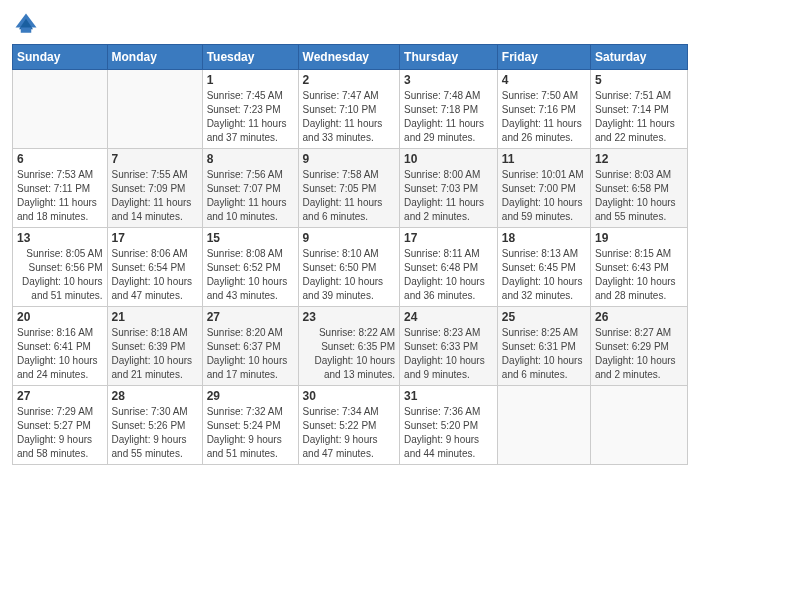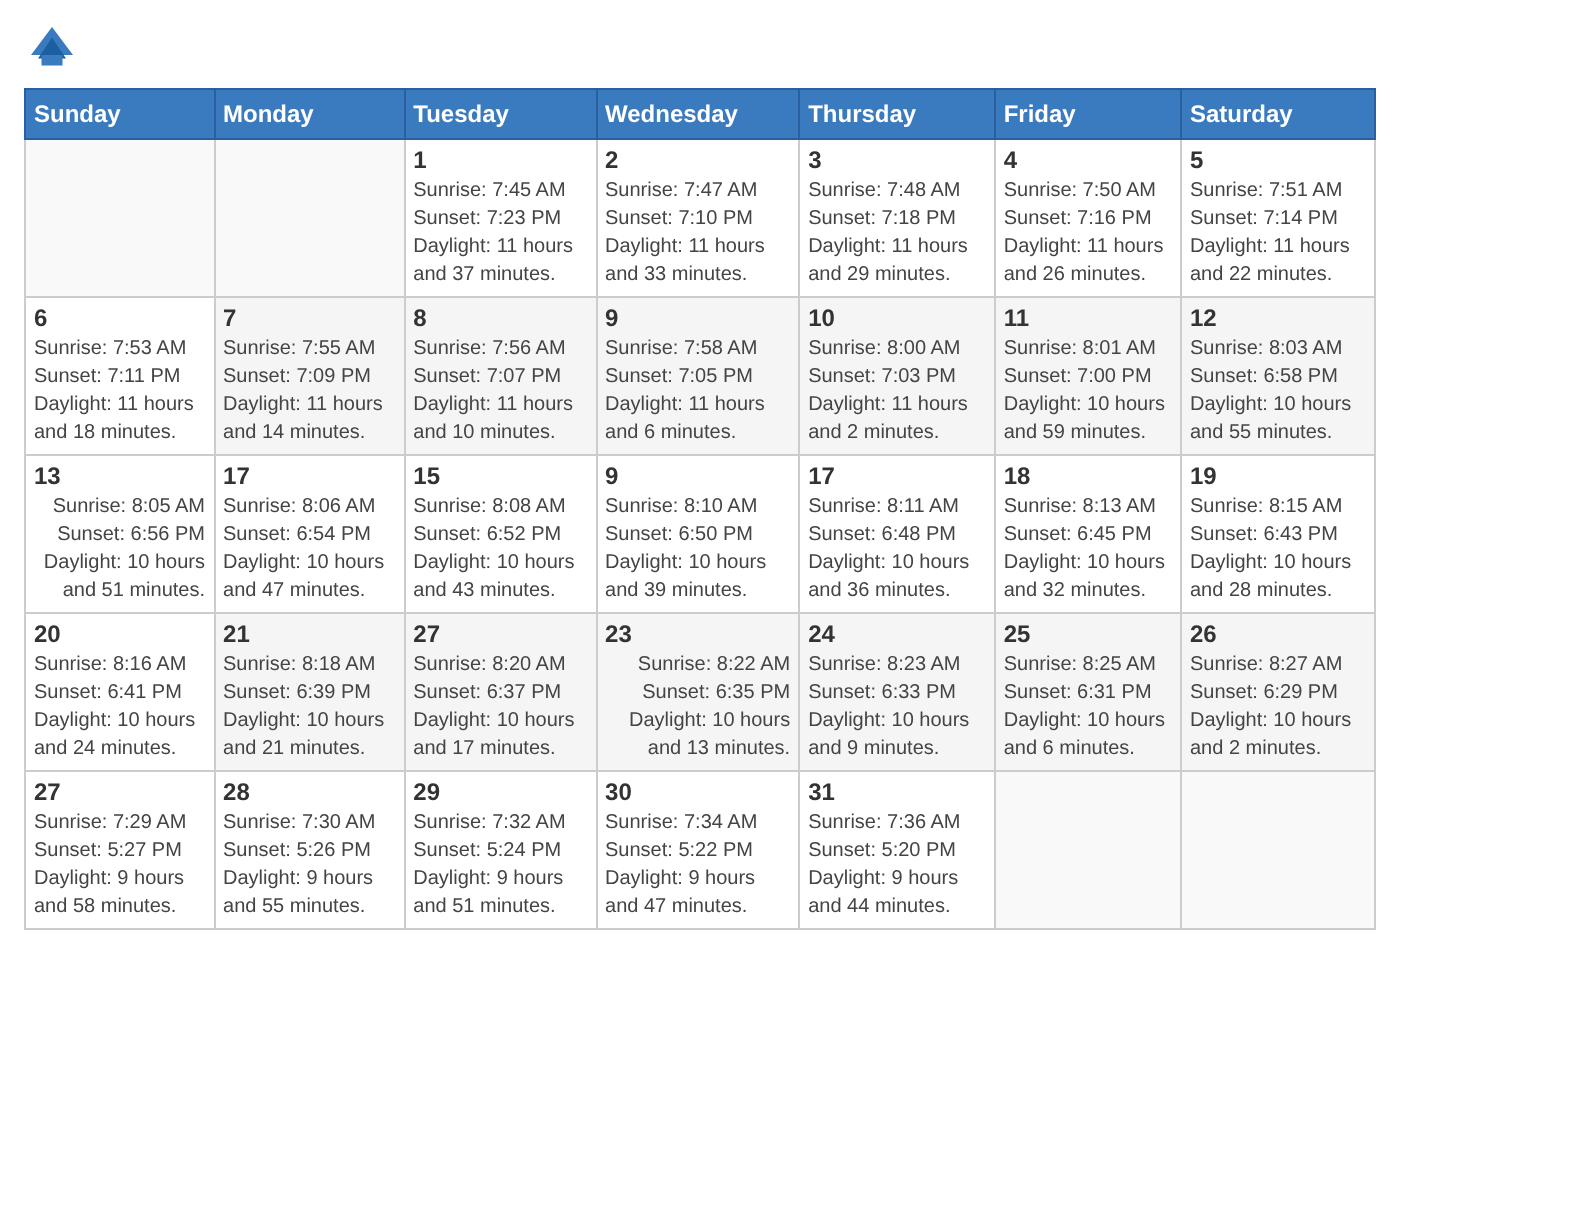--- a/index.html
+++ b/index.html
@@ -211,21 +211,21 @@
           </td>
           <td>
             <span class="day-number">10</span>
             <div class="day-info" style="white-space: pre-line;">Sunrise: 8:00 AM
 Sunset: 7:03 PM
 Daylight: 11 hours
 and 2 minutes.</div>
           </td>
           <td>
             <span class="day-number">11</span>
-            <div class="day-info" style="white-space: pre-line;">Sunrise: 8:01 AM
+            <div class="day-info" style="white-space: pre-line;">Sunrise: 10:01 AM
 Sunset: 7:00 PM
 Daylight: 10 hours
 and 59 minutes.</div>
           </td>
           <td>
             <span class="day-number">12</span>
             <div class="day-info" style="white-space: pre-line;">Sunrise: 8:03 AM
 Sunset: 6:58 PM
 Daylight: 10 hours
 and 55 minutes.</div>

